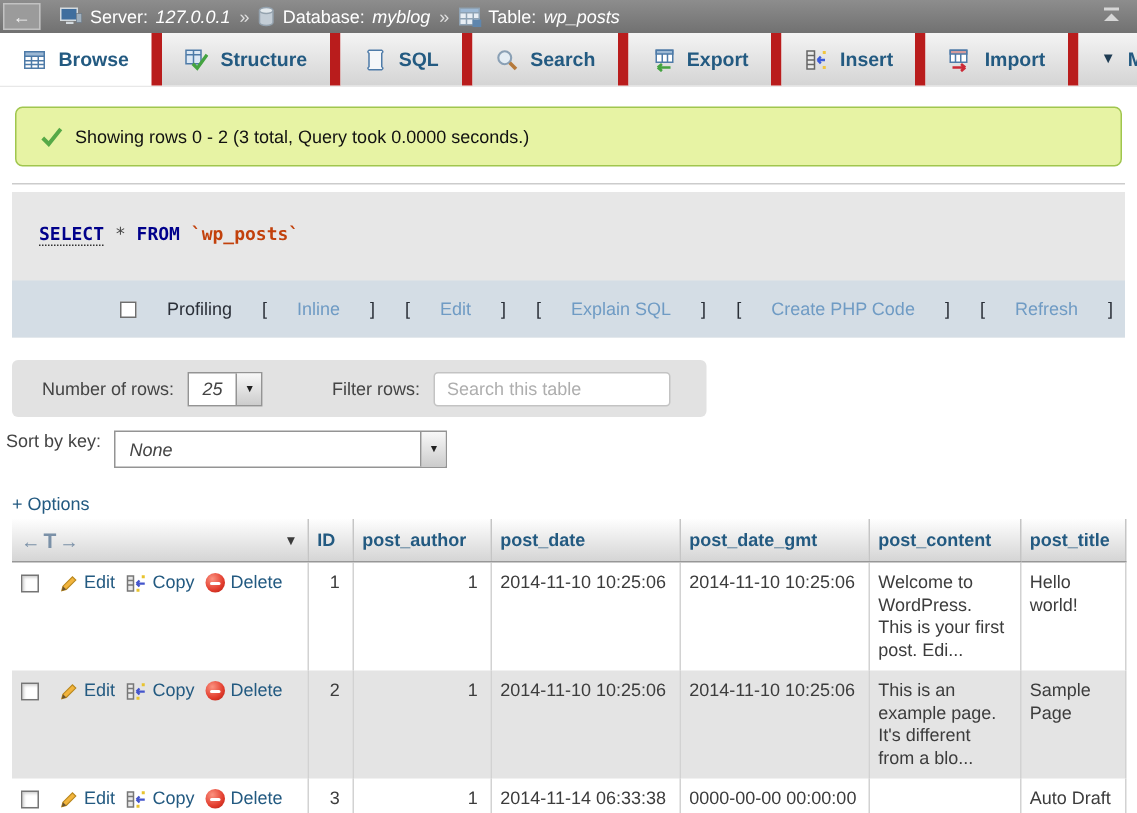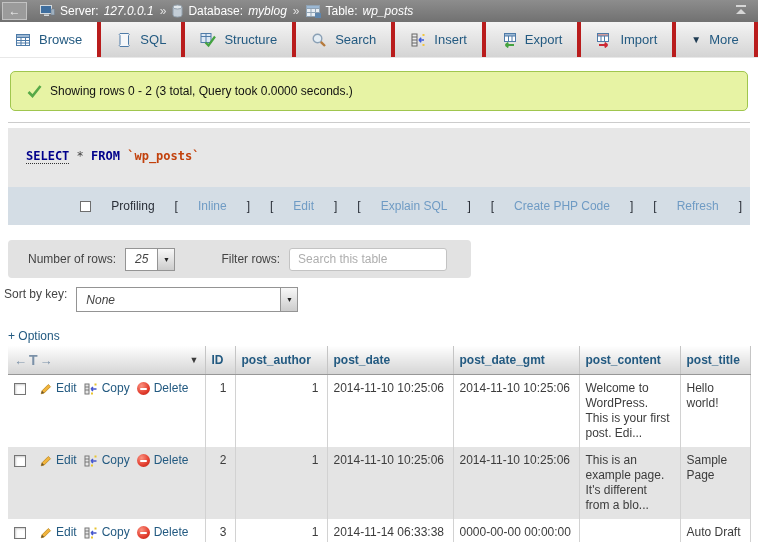--- a/index.html
+++ b/index.html
@@ -14,22 +14,22 @@
     text-align: center; cursor: pointer; font-family: inherit; }
   .crumbbar a { color: #fff; text-decoration: none; font-style: italic; }
   .sep { color: #e0e0e0; padding: 0 1px; }
   .spacer { flex: 1; }
   .collapse { cursor: pointer; margin-right: 2px; }
   .ic { flex: 0 0 auto; }
 
   
   .tabbar { height: 36px; display: flex; background: #fdfdfd; border-bottom: 1px solid #e8e8e8; }
   .tab { display: flex; align-items: center; gap: 8px; padding: 0 15px;
-    background: linear-gradient(#f4f4f4, #d4d4d4); border-right: 4px solid #b91c1c;
-    color: #235a81; font-weight: normal; font-size: 13px; cursor: pointer; }
+    background: linear-gradient(#f4f4f4, #d4d4d4); border-right: 7px solid #b91c1c;
+    color: #235a81; font-weight: bold; font-size: 13px; cursor: pointer; }
   .tab.active { background: #fff; }
   .more-arrow { font-size: 10px; color: #1f3c53; }
 
   
   .msg { margin: 13px 10px 0 10px; height: 40px; background: #e7f3a4;
     border: 1px solid #a0c64e; border-radius: 5px; display: flex; align-items: center;
     gap: 8px; padding: 0 16px; color: #111; }
 
   .divider { margin: 11px 8px 0 8px; border-top: 1px solid #cccccc; }
 
@@ -139,61 +139,61 @@
       <rect x="1.5" y="2.5" width="13" height="3" fill="#9cb8d4" stroke="#4e7ba8"></rect>
       <line x1="6" y1="5.5" x2="6" y2="13.5" stroke="#4e7ba8"></line>
       <line x1="10.5" y1="5.5" x2="10.5" y2="13.5" stroke="#4e7ba8"></line>
       <line x1="1.5" y1="8.5" x2="14.5" y2="8.5" stroke="#4e7ba8"></line>
       <line x1="1.5" y1="11" x2="14.5" y2="11" stroke="#4e7ba8"></line>
     </svg>
     <span>Browse</span>
   </div>
   <div class="tab">
     <svg width="16" height="16" viewBox="0 0 16 16">
-      <path d="M4 1.5 h8.5 q1.5 1 0 2 v9 q1.5 1 0 2 H4 q-1.5 -1 0 -2 v-9 q-1.5 -1 0 -2 Z" fill="#f5f7f9" stroke="#4e7ba8"></path>
-    </svg>
-    <span>SQL</span>
-  </div>
-  <div class="tab">
-    <svg width="16" height="16" viewBox="0 0 16 16">
       <rect x="1" y="1.5" width="10" height="9" fill="#dce8f4" stroke="#4e7ba8"></rect>
       <line x1="1" y1="4.5" x2="11" y2="4.5" stroke="#4e7ba8"></line>
       <line x1="6" y1="1.5" x2="6" y2="10.5" stroke="#4e7ba8"></line>
       <path d="M5.5 10.5 L8.5 13.5 L15 4.5" stroke="#44a340" stroke-width="2.2" fill="none"></path>
     </svg>
     <span>Structure</span>
   </div>
   <div class="tab">
     <svg width="16" height="16" viewBox="0 0 16 16">
+      <path d="M4 1.5 h8.5 q1.5 1 0 2 v9 q1.5 1 0 2 H4 q-1.5 -1 0 -2 v-9 q-1.5 -1 0 -2 Z" fill="#f5f7f9" stroke="#4e7ba8"></path>
+    </svg>
+    <span>SQL</span>
+  </div>
+  <div class="tab">
+    <svg width="16" height="16" viewBox="0 0 16 16">
       <circle cx="6.5" cy="6.5" r="4.3" fill="#e4edf4" stroke="#8aa0b5" stroke-width="1.4"></circle>
       <line x1="9.8" y1="9.8" x2="14" y2="14" stroke="#b5793b" stroke-width="2.4"></line>
     </svg>
     <span>Search</span>
+  </div>
+  <div class="tab">
+    <svg width="16" height="16" viewBox="0 0 16 16">
+      <rect x="3.5" y="1.5" width="11" height="8" fill="#fff" stroke="#4e7ba8"></rect>
+      <rect x="3.5" y="1.5" width="11" height="2.5" fill="#9cb8d4" stroke="#4e7ba8"></rect>
+      <line x1="7.5" y1="4" x2="7.5" y2="9.5" stroke="#4e7ba8"></line>
+      <line x1="11" y1="4" x2="11" y2="9.5" stroke="#4e7ba8"></line>
+      <path d="M13 13 H4.5 M4.5 13 l2.8 -2.4 M4.5 13 l2.8 2.4" stroke="#44a340" stroke-width="1.8" fill="none"></path>
+    </svg>
+    <span>Export</span>
   </div>
   <div class="tab">
     <svg width="16" height="16" viewBox="0 0 16 16">
       <rect x="2" y="2" width="5" height="12" fill="#ececec" stroke="#666"></rect>
       <line x1="2" y1="5" x2="7" y2="5" stroke="#666"></line>
       <line x1="2" y1="8" x2="7" y2="8" stroke="#666"></line>
       <line x1="2" y1="11" x2="7" y2="11" stroke="#666"></line>
       <path d="M14 8 H9 M9 8 l2.2 -2.2 M9 8 l2.2 2.2" stroke="#3b5bdb" stroke-width="1.6" fill="none"></path>
       <rect x="12.5" y="2" width="2" height="2" fill="#f0c53f"></rect>
       <rect x="12.5" y="12" width="2" height="2" fill="#f0c53f"></rect>
     </svg>
     <span>Insert</span>
-  </div>
-  <div class="tab">
-    <svg width="16" height="16" viewBox="0 0 16 16">
-      <rect x="3.5" y="1.5" width="11" height="8" fill="#fff" stroke="#4e7ba8"></rect>
-      <rect x="3.5" y="1.5" width="11" height="2.5" fill="#9cb8d4" stroke="#4e7ba8"></rect>
-      <line x1="7.5" y1="4" x2="7.5" y2="9.5" stroke="#4e7ba8"></line>
-      <line x1="11" y1="4" x2="11" y2="9.5" stroke="#4e7ba8"></line>
-      <path d="M13 13 H4.5 M4.5 13 l2.8 -2.4 M4.5 13 l2.8 2.4" stroke="#44a340" stroke-width="1.8" fill="none"></path>
-    </svg>
-    <span>Export</span>
   </div>
   <div class="tab">
     <svg width="16" height="16" viewBox="0 0 16 16">
       <rect x="1.5" y="1.5" width="11" height="8" fill="#fff" stroke="#4e7ba8"></rect>
       <rect x="1.5" y="1.5" width="11" height="2.5" fill="#d49c9c" stroke="#4e7ba8"></rect>
       <line x1="5" y1="4" x2="5" y2="9.5" stroke="#4e7ba8"></line>
       <line x1="8.5" y1="4" x2="8.5" y2="9.5" stroke="#4e7ba8"></line>
       <path d="M3 13 H11.5 M11.5 13 l-2.8 -2.4 M11.5 13 l-2.8 2.4" stroke="#cc2936" stroke-width="1.8" fill="none"></path>
     </svg>
     <span>Import</span>

